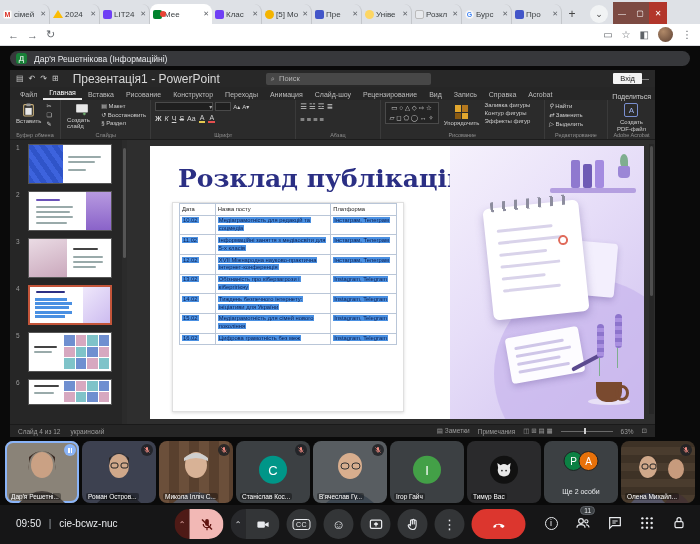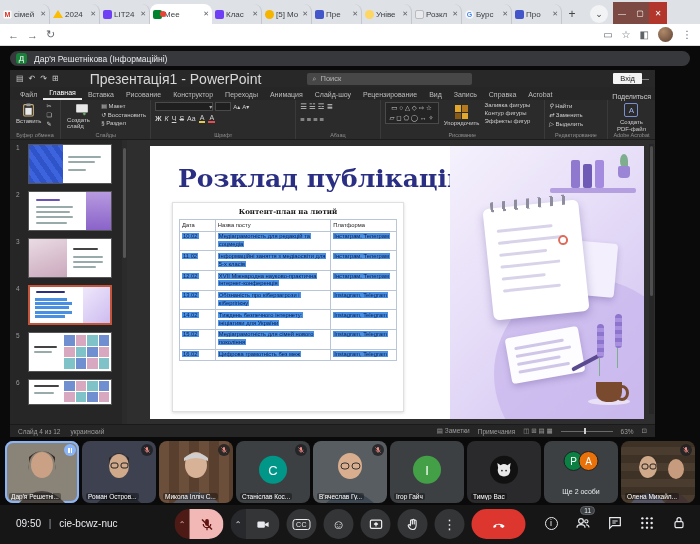--- a/index.html
+++ b/index.html
@@ -60,21 +60,21 @@
   .banner .av { width:11px; height:11px; border-radius:3px; background:#188038;
     color:#fff; font-size:8px; display:flex; align-items:center; justify-content:center; }
   .banner .t { color:#e8eaed; font-size:8.5px; }
 
   
   .ppt { position:absolute; left:10px; top:70px; width:645px; height:367px;
     background:#2b2b2b; color:#d0d0d0; font-size:7px; }
   .ppt-title { height:17px; background:#282828; display:flex; align-items:center;
     padding:0 6px; gap:6px; }
   .qat { display:flex; gap:5px; color:#c8c8c8; font-size:8px; }
-  .ppt-title .doc { margin-left:25px; font-size:14px; color:#d8d8d8; white-space:nowrap; }
+  .ppt-title .doc { margin-left:8px; font-size:12px; color:#d8d8d8; white-space:nowrap; }
   .mssearch { margin-left:40px; width:165px; height:12px; background:#474747;
     border-radius:2px; color:#b5b5b5; font-size:7.5px; display:flex;
     align-items:center; gap:4px; padding:0 5px; }
   .ppt-title .right { margin-left:auto; display:flex; align-items:center; gap:0; }
   .signin { background:#f3f3f3; color:#222; font-size:7.5px; padding:1px 7px;
     border-radius:1px; }
   .ppt-tabs { height:13px; background:#262626; display:flex; align-items:flex-end;
     gap:0; padding:0 4px; }
   .rtab { padding:1px 6px 2px; font-size:7px; color:#bdbdbd; white-space:nowrap; }
   .rtab.active { color:#fff; border-bottom:2px solid #e8e8e8; }
@@ -587,21 +587,20 @@
         <div class="tscroll">
             <i></i>
           </div>
       </div>
 
       <div class="canvas">
         <div class="slide">
           <div class="slide-title">Розклад публікацій</div>
 
           <div class="tablecard">
-            <div class="tcap">Контент-план на лютий</div>
             <table class="sched">
               <tbody>
                   <tr>
                 <th class="cw-d">Дата</th>
                 <th class="cw-p">Назва посту</th>
                 <th class="cw-f">Платформа</th>
               </tr>
               <tr>
                 <td><span class="hl">10.02</span></td>
                 <td><span class="hl">Медіаграмотність для редакцій та соцмедіа</span></td>

